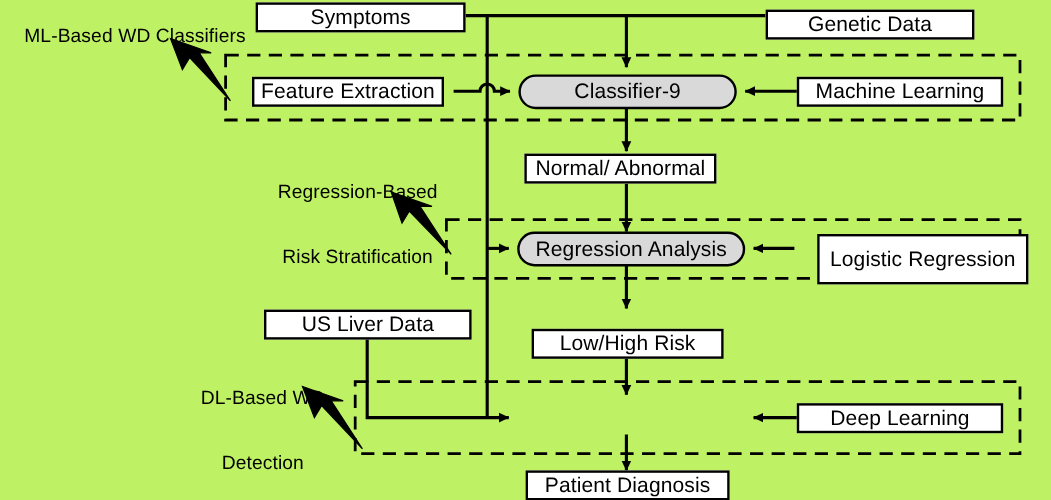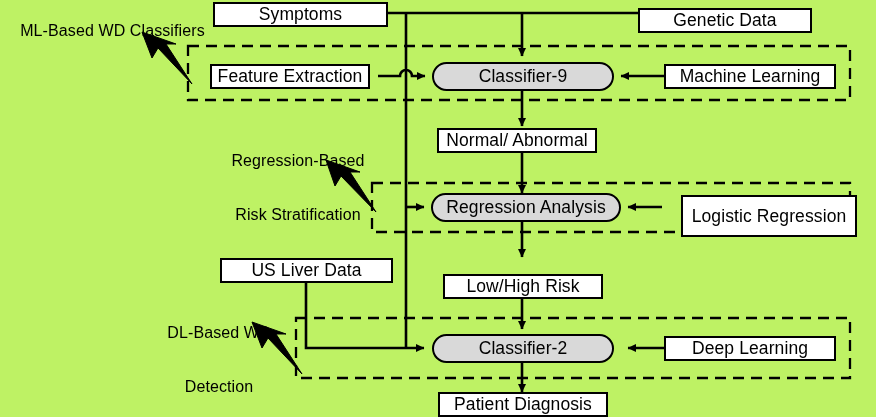--- a/index.html
+++ b/index.html
@@ -100,23 +100,20 @@
   </div>
 
   <div class="nodeBox txt" style="left:220px;top:258px;width:173px;height:25px;">
     <span>US Liver Data</span>
   </div>
 
   <div class="nodeBox txt" style="left:443px;top:258px;width:160px;height:25px;margin-top:16px;">
     <span>Low/High Risk</span>
   </div>
 
-  <div class="nodeRound txt" style="left:432px;top:334px;width:182px;height:29px;">
-    <span>Classifier-2</span>
-  </div>
 
   <div class="nodeBox txt" style="left:664px;top:336px;width:172px;height:25px;align-items:flex-end;">
     <span>Deep Learning</span>
   </div>
 
   <div class="nodeBox txt" style="left:438px;top:392px;width:170px;height:25px;">
     <span>Patient Diagnosis</span>
   </div>
 
   <div class="grpLabel txtLbl" style="left:2px;top:4px;">

